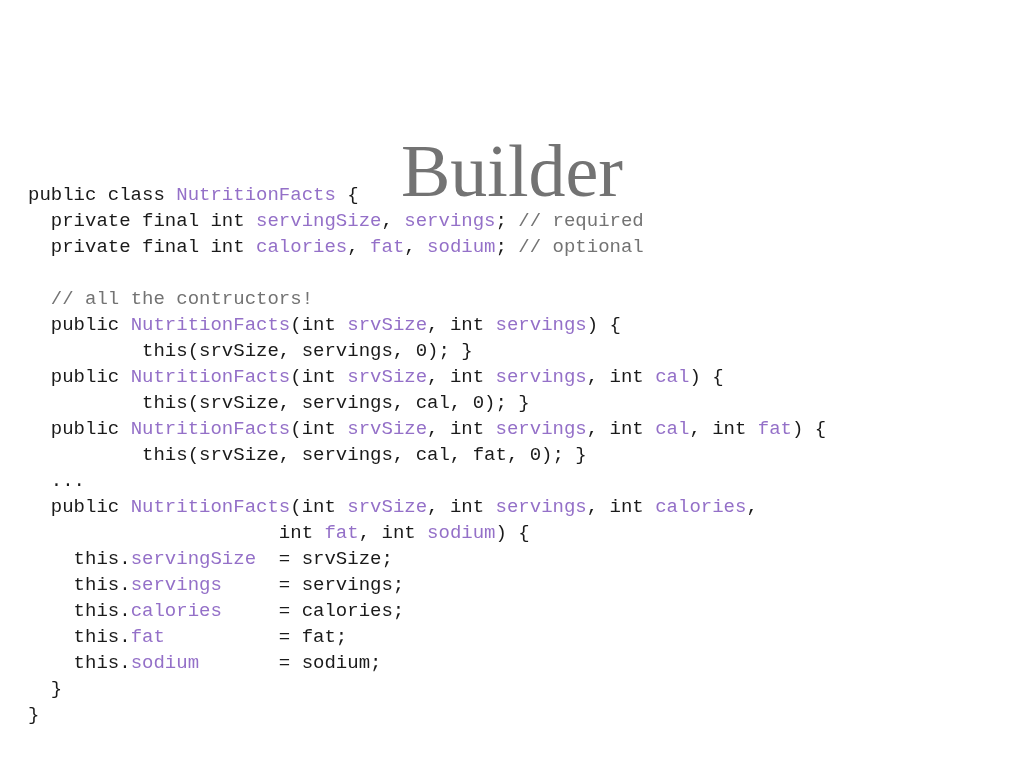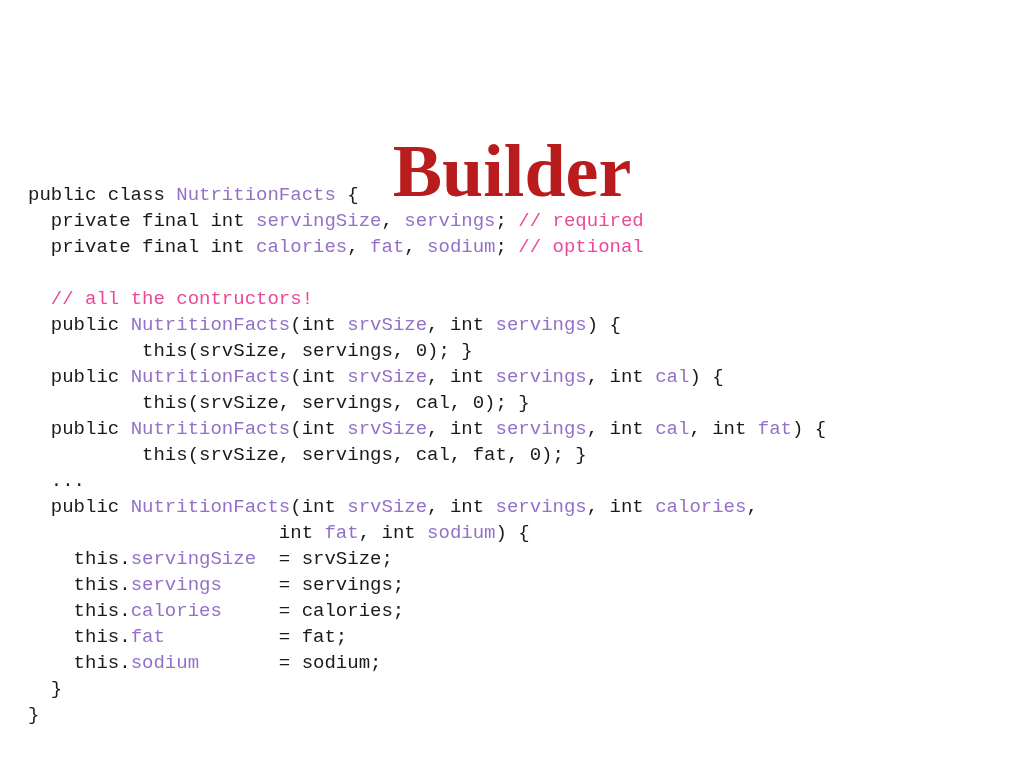--- a/index.html
+++ b/index.html
@@ -22,43 +22,43 @@
   }
   .slide-title {
     position: absolute;
     left: 0;
     top: 78px;
     width: 1024px;
     text-align: center;
     font-family: "Liberation Serif", "DejaVu Serif", serif;
     font-size: 74px;
     line-height: 86px;
-    font-weight: 700;
-    color: #b91c1c;
+    font-weight: 400;
+    color: #737373;
     letter-spacing: 0px;
   }
   .code-block {
     position: absolute;
     left: 28px;
     top: 182px;
     width: 990px;
     font-family: Liberation Mono, monospace;
     font-size: 19px;
     line-height: 26px;
     color: #1a1a1a;
     white-space: pre;
     letter-spacing: 0px;
   }
   .code-line {
     white-space: pre;
     min-height: 26px;
   }
   .tok-plain  { color: #1a1a1a; }
   .tok-ident  { color: #9470c8; }
-  .tok-comment{ color: #ec4899; }
+  .tok-comment{ color: #737373; }
 </style>
 </head>
 <body>
 
 <div class="slide">
 
   <h1 class="slide-title">Builder</h1>
 
   <div class="code-block"><div class="code-line"><span class="tok-plain">public class </span><span class="tok-ident">NutritionFacts</span><span class="tok-plain"> {</span></div><div class="code-line"><span class="tok-plain">  private final int </span><span class="tok-ident">servingSize</span><span class="tok-plain">, </span><span class="tok-ident">servings</span><span class="tok-plain">; </span><span class="tok-comment">// required</span></div><div class="code-line"><span class="tok-plain">  private final int </span><span class="tok-ident">calories</span><span class="tok-plain">, </span><span class="tok-ident">fat</span><span class="tok-plain">, </span><span class="tok-ident">sodium</span><span class="tok-plain">; </span><span class="tok-comment">// optional</span></div><div class="code-line"><span class="tok-plain"></span>&nbsp;</div><div class="code-line"><span class="tok-plain">  </span><span class="tok-comment">// all the contructors!</span></div><div class="code-line"><span class="tok-plain">  public </span><span class="tok-ident">NutritionFacts</span><span class="tok-plain">(int </span><span class="tok-ident">srvSize</span><span class="tok-plain">, int </span><span class="tok-ident">servings</span><span class="tok-plain">) {</span></div><div class="code-line"><span class="tok-plain">          this(srvSize, servings, 0); }</span></div><div class="code-line"><span class="tok-plain">  public </span><span class="tok-ident">NutritionFacts</span><span class="tok-plain">(int </span><span class="tok-ident">srvSize</span><span class="tok-plain">, int </span><span class="tok-ident">servings</span><span class="tok-plain">, int </span><span class="tok-ident">cal</span><span class="tok-plain">) {</span></div><div class="code-line"><span class="tok-plain">          this(srvSize, servings, cal, 0); }</span></div><div class="code-line"><span class="tok-plain">  public </span><span class="tok-ident">NutritionFacts</span><span class="tok-plain">(int </span><span class="tok-ident">srvSize</span><span class="tok-plain">, int </span><span class="tok-ident">servings</span><span class="tok-plain">, int </span><span class="tok-ident">cal</span><span class="tok-plain">, int </span><span class="tok-ident">fat</span><span class="tok-plain">) {</span></div><div class="code-line"><span class="tok-plain">          this(srvSize, servings, cal, fat, 0); }</span></div><div class="code-line"><span class="tok-plain">  ...</span></div><div class="code-line"><span class="tok-plain">  public </span><span class="tok-ident">NutritionFacts</span><span class="tok-plain">(int </span><span class="tok-ident">srvSize</span><span class="tok-plain">, int </span><span class="tok-ident">servings</span><span class="tok-plain">, int </span><span class="tok-ident">calories</span><span class="tok-plain">,</span></div><div class="code-line"><span class="tok-plain">                      int </span><span class="tok-ident">fat</span><span class="tok-plain">, int </span><span class="tok-ident">sodium</span><span class="tok-plain">) {</span></div><div class="code-line"><span class="tok-plain">    this.</span><span class="tok-ident">servingSize</span><span class="tok-plain">  = srvSize;</span></div><div class="code-line"><span class="tok-plain">    this.</span><span class="tok-ident">servings</span><span class="tok-plain">     = servings;</span></div><div class="code-line"><span class="tok-plain">    this.</span><span class="tok-ident">calories</span><span class="tok-plain">     = calories;</span></div><div class="code-line"><span class="tok-plain">    this.</span><span class="tok-ident">fat</span><span class="tok-plain">          = fat;</span></div><div class="code-line"><span class="tok-plain">    this.</span><span class="tok-ident">sodium</span><span class="tok-plain">       = sodium;</span></div><div class="code-line"><span class="tok-plain">  }</span></div><div class="code-line"><span class="tok-plain">}</span></div></div>
 

